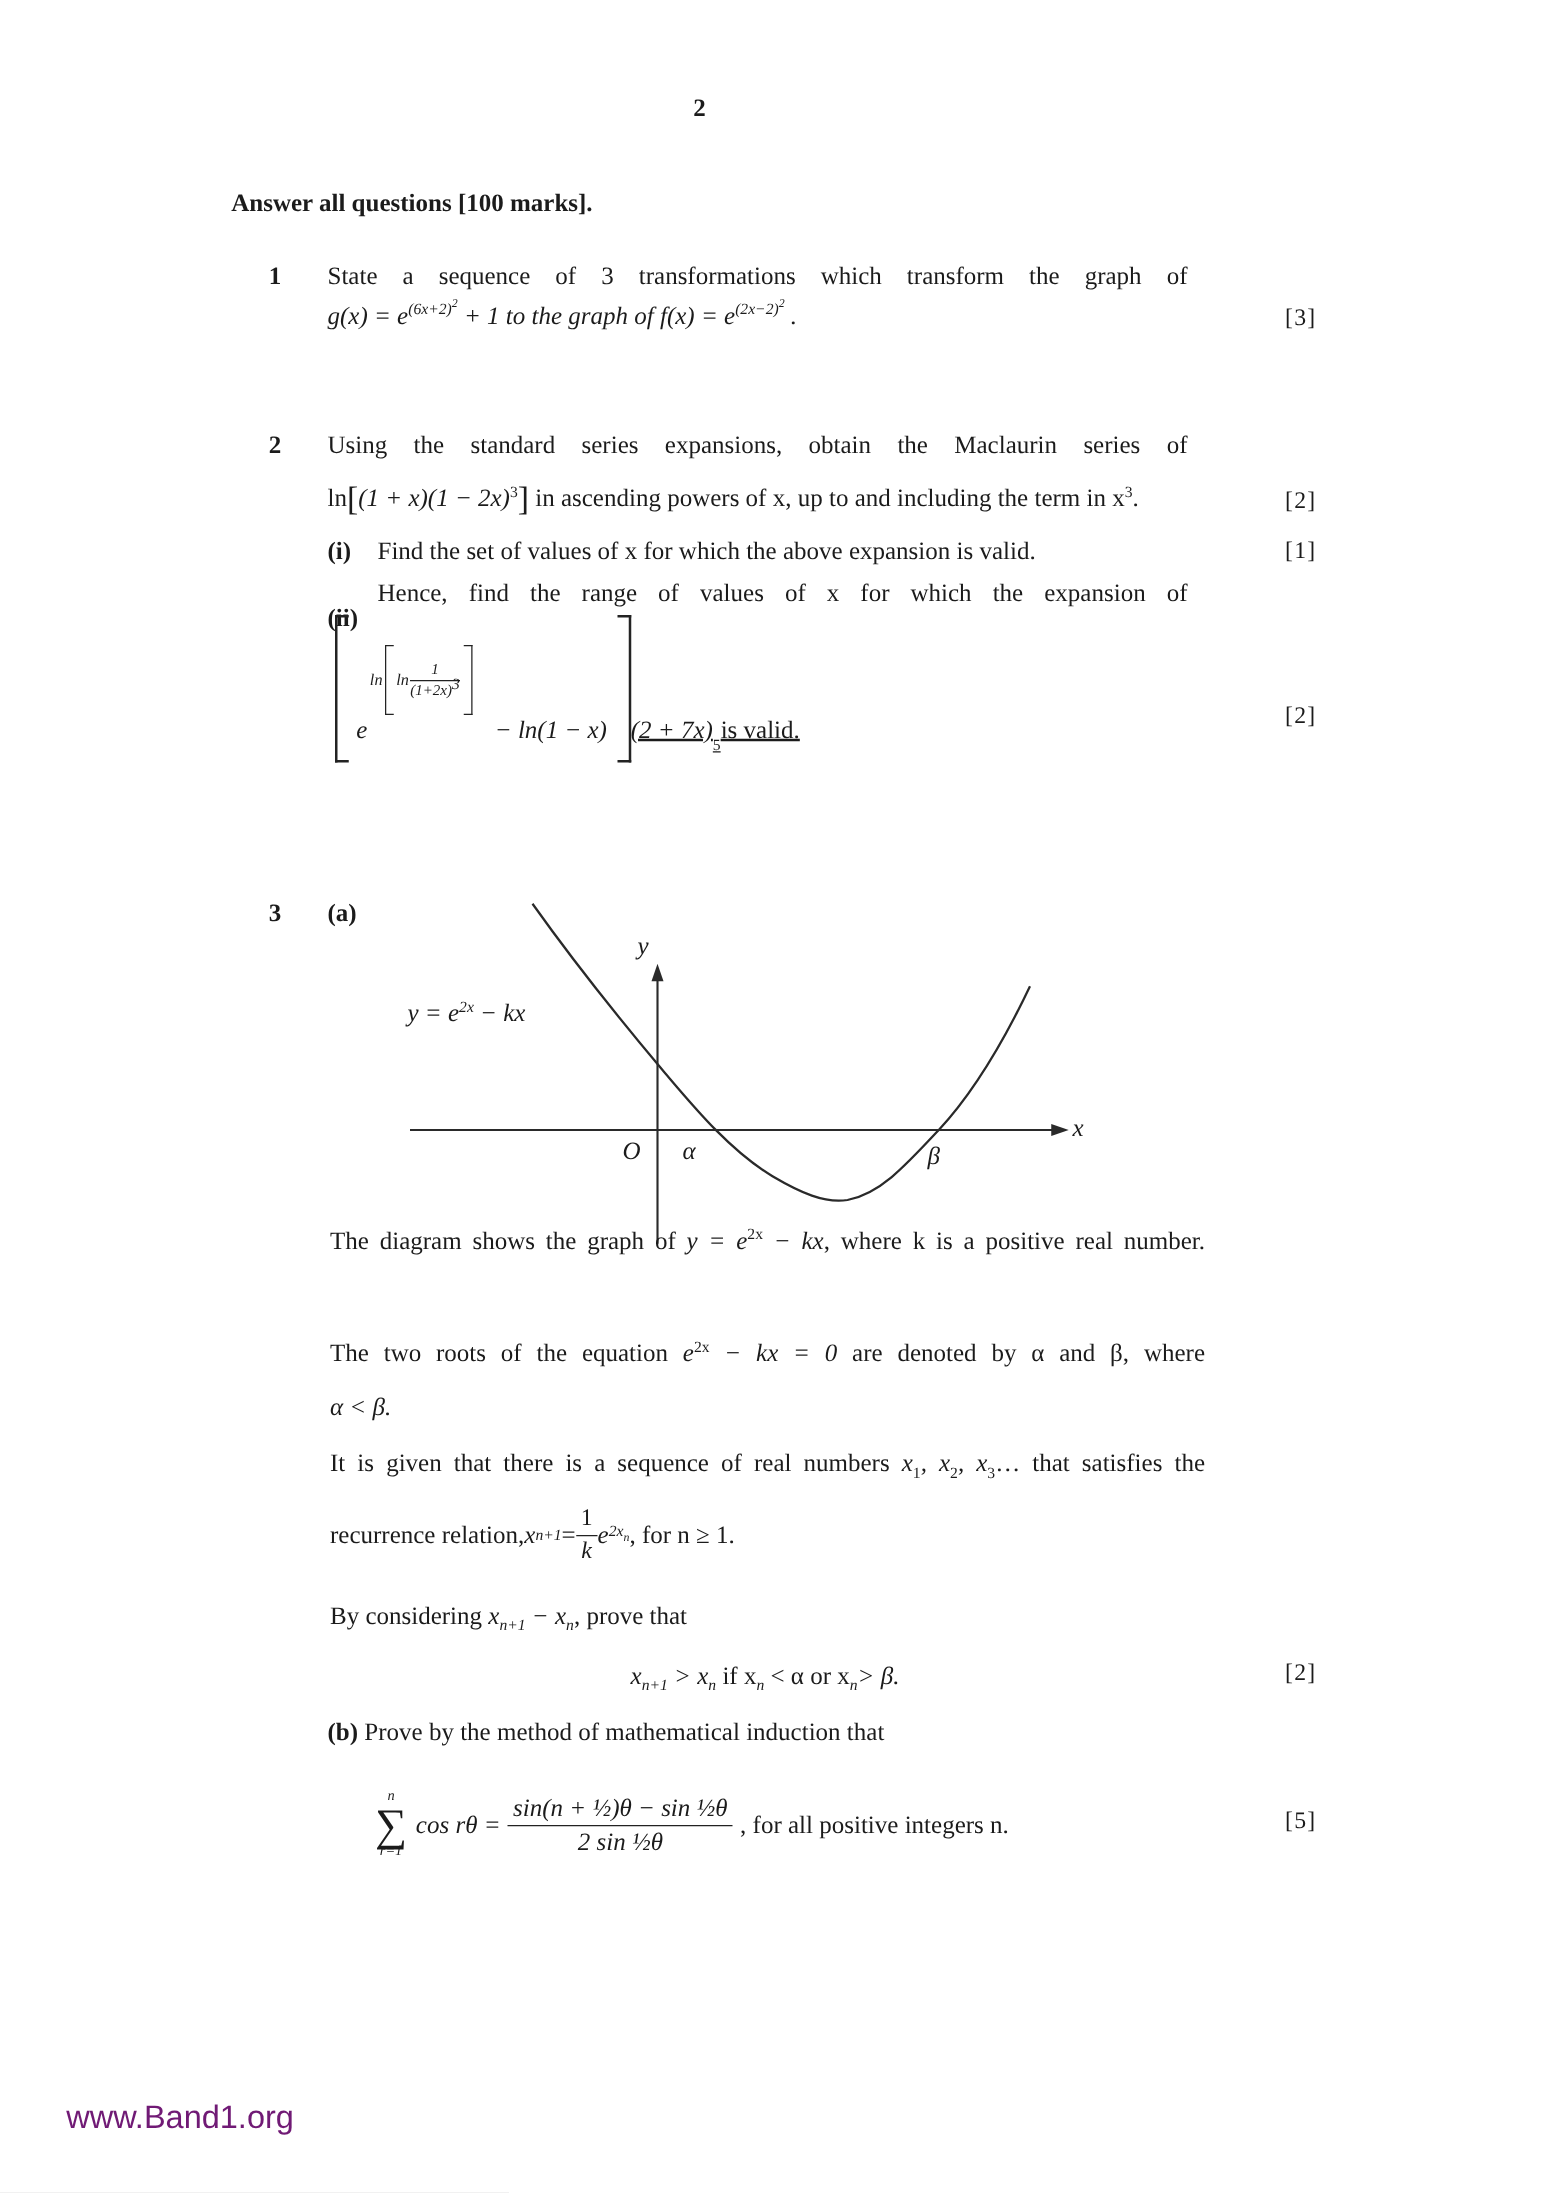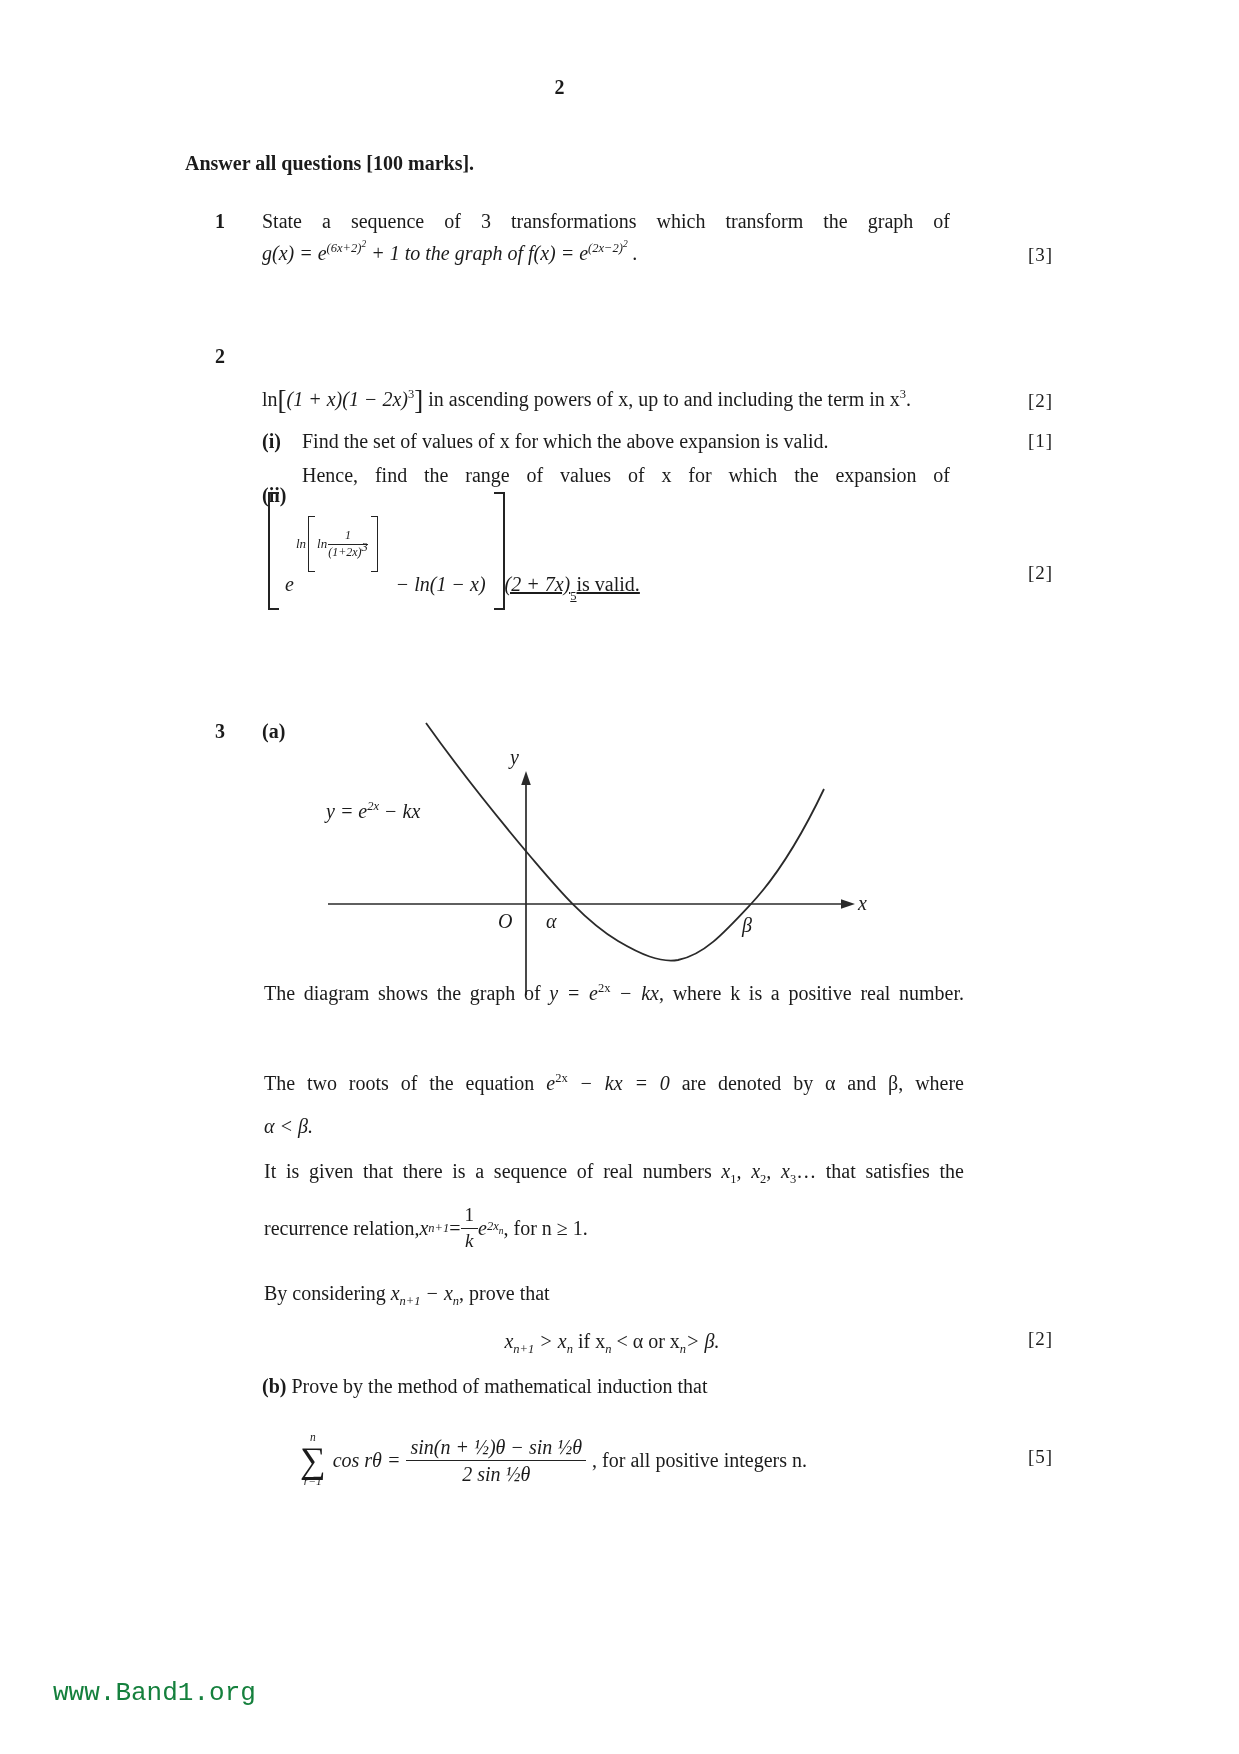--- a/index.html
+++ b/index.html
@@ -51,41 +51,42 @@
   .graph{width:580px;height:300px;}
   .glabel{position:absolute;font-size:20px;font-style:italic;line-height:1;}
   .gtext{font-size:20px;}
 
   
   .sumrow{display:flex;align-items:center;font-size:20px;}
   .sumstack{display:inline-flex;flex-direction:column;align-items:center;line-height:1;margin-right:7px;font-style:italic;}
   .sumstack .lim{font-size:11.5px;}
   .sigma{font-size:36px;line-height:0.9;font-style:normal;}
 
-  .footer{font-family:Liberation Mono, monospace;font-size:26px;color:#15803d;}
+  .footer{font-family:Liberation Sans, sans-serif;font-size:26px;color:#701a75;}
 </style>
 </head>
 <body>
 
 <div class="page">
 
   <div class="abs line ctr" style="left:0;right:120px;top:74;top:74px;">
     <span class="b">2</span>
   </div>
 
   <div class="abs line b" style="left:185px;top:150px;">Answer all questions [100 marks].</div>
 
   <div class="abs line b" style="left:215px;top:208px;">1</div>
   <div class="abs line just" style="left:262px;top:208px;width:688px;">State a sequence of 3 transformations which transform the graph of</div>
   <div class="abs line mi" style="left:262px;top:240px;">
     <span>g(x) = e</span><sup><span>(6x+2)</span><sup>2</sup></sup><span> + 1 to the graph of </span><span>f(x) = e</span><sup><span>(2x−2)</span><sup>2</sup></sup><span> .</span>
   </div>
   <div class="abs marks" style="left:1028px;top:244px;">[3]</div>
 
   <div class="abs line b" style="left:215px;top:343px;">2</div>
+  <div class="abs line just" style="left:262px;top:343px;width:688px;">Using the standard series expansions, obtain the Maclaurin series of</div>
   <div class="abs line" style="left:262px;top:386px;">
     <span>ln</span><span class="bigbr">[</span><span class="mi">(1 + x)(1 − 2x)</span><sup>3</sup><span class="bigbr">]</span><span> in ascending powers of x, up to and including the term in x</span><sup>3</sup><span>.</span>
   </div>
   <div class="abs marks" style="left:1028px;top:390px;">[2]</div>
 
   <div class="abs line b" style="left:262px;top:428px;">(i)</div>
   <div class="abs line" style="left:302px;top:428px;width:648px;">Find the set of values of x for which the above expansion is valid.</div>
   <div class="abs marks" style="left:1028px;top:430px;">[1]</div>
 
   <div class="abs line b" style="left:262px;top:482px;">(ii)</div>

